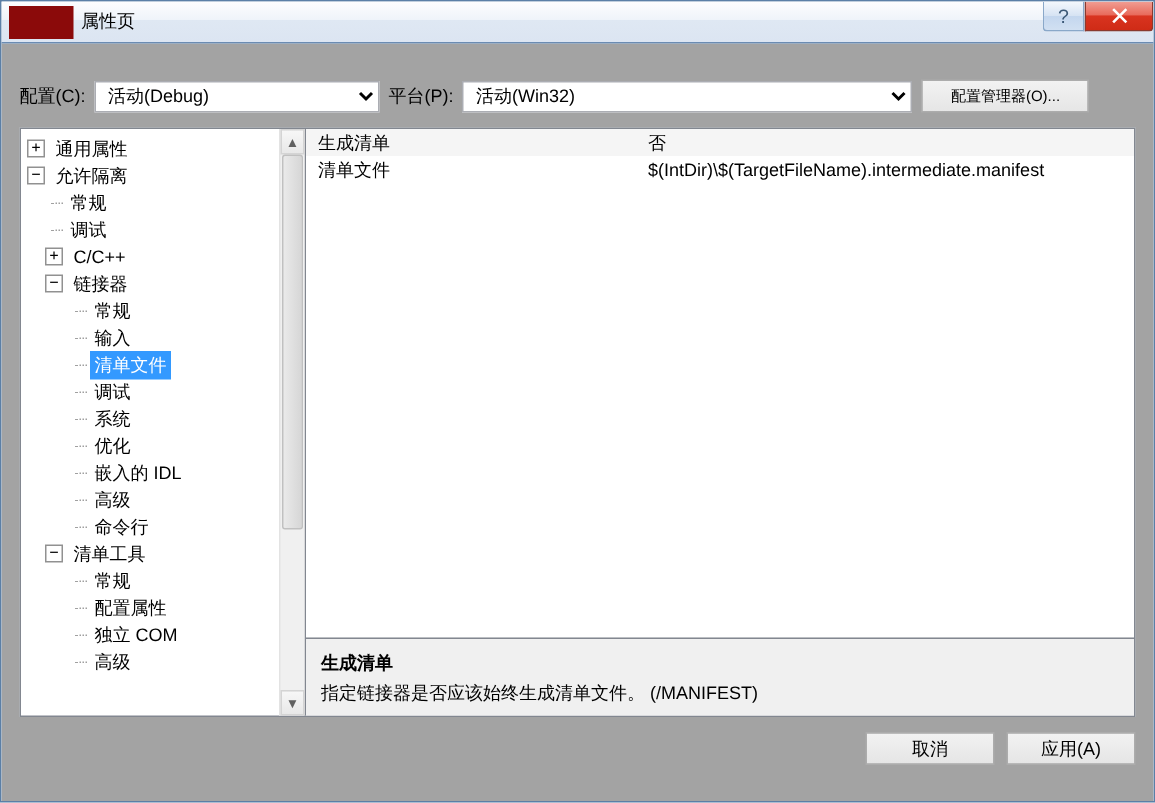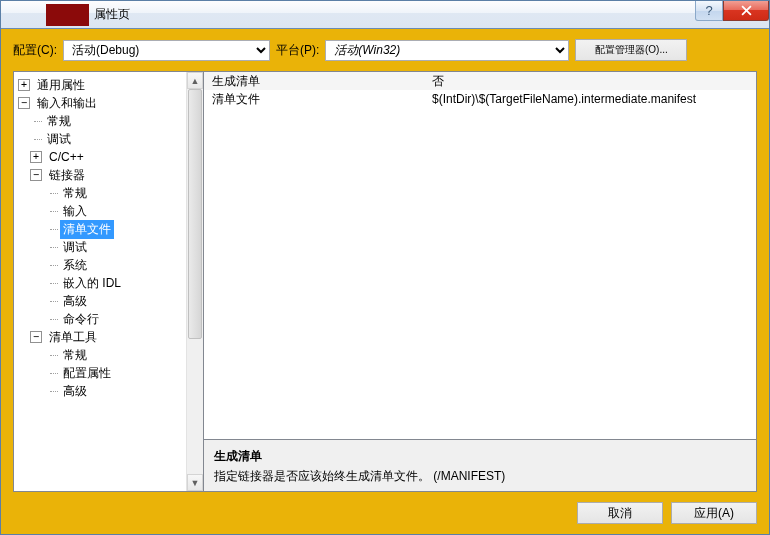--- a/index.html
+++ b/index.html
@@ -19,21 +19,20 @@
     }
     
     
     .titlebar {
       height: 28px;
       background: linear-gradient(to bottom, #fdfdfe 0%, #eff4fa 45%, #dfe8f3 46%, #dce5f2 100%);
       border-bottom: 1px solid #6a8bb2;
       display: flex;
       align-items: center;
       position: relative;
-      padding-left: 40px;
     }
     
     .title-icon {
       width: 43px;
       height: 22px;
       background: #8b0a0a;
       margin-left: 5px;
     }
     
     .title-text {
@@ -78,25 +77,25 @@
       cursor: pointer;
     }
     
     .close-btn svg {
       width: 11px;
       height: 11px;
     }
     
     
     .dialog-body {
-      padding: 10px 12px;
+      padding: 24px 12px;
       height: calc(535px - 28px - 2px);
       display: flex;
       flex-direction: column;
-      background: #eab308;
+      background: #a3a3a3;
     }
     
     
     .config-row {
       display: flex;
       align-items: center;
       gap: 6px;
       margin-bottom: 10px;
     }
     
@@ -107,26 +106,25 @@
     .combo {
       height: 21px;
       border: 1px solid #abadb3;
       background: #fff;
       padding: 0 4px;
       font-family: inherit;
       font-size: 12px;
     }
     
     .combo.config {
-      width: 207px;
+      width: 190px;
     }
     
     .combo.platform {
-      width: 244px;
-      font-style: italic;
+      width: 300px;
     }
     
     .btn-cfgmgr {
       width: 112px;
       height: 22px;
       border: 1px solid #acacac;
       background: linear-gradient(to bottom, #f2f2f2, #e6e6e6);
       font-family: inherit;
       font-size: 10px;
       cursor: pointer;
@@ -355,21 +353,21 @@
     <div class="tree-panel">
       <div class="tree">
 
         <div class="tree-row">
           <span class="tree-expander">+</span>
           <span class="tree-label">通用属性</span>
         </div>
 
         <div class="tree-row">
           <span class="tree-expander">−</span>
-          <span class="tree-label">输入和输出</span>
+          <span class="tree-label">允许隔离</span>
         </div>
 
         <div class="tree-row">
           <span class="tree-spacer"></span>
             <span class="dotted-h"></span>
           <span class="tree-label">常规</span>
         </div>
 
         <div class="tree-row">
           <span class="tree-spacer"></span>
@@ -416,20 +414,26 @@
         <div class="tree-row">
           <span class="tree-spacer"></span>
             <span class="tree-spacer"></span>
             <span class="dotted-h"></span>
           <span class="tree-label">系统</span>
         </div>
         <div class="tree-row">
           <span class="tree-spacer"></span>
             <span class="tree-spacer"></span>
             <span class="dotted-h"></span>
+          <span class="tree-label">优化</span>
+        </div>
+        <div class="tree-row">
+          <span class="tree-spacer"></span>
+            <span class="tree-spacer"></span>
+            <span class="dotted-h"></span>
           <span class="tree-label">嵌入的 IDL</span>
         </div>
         <div class="tree-row">
           <span class="tree-spacer"></span>
             <span class="tree-spacer"></span>
             <span class="dotted-h"></span>
           <span class="tree-label">高级</span>
         </div>
         <div class="tree-row">
           <span class="tree-spacer"></span>
@@ -447,20 +451,26 @@
           <span class="tree-spacer"></span>
             <span class="tree-spacer"></span>
             <span class="dotted-h"></span>
           <span class="tree-label">常规</span>
         </div>
         <div class="tree-row">
           <span class="tree-spacer"></span>
             <span class="tree-spacer"></span>
             <span class="dotted-h"></span>
           <span class="tree-label">配置属性</span>
+        </div>
+        <div class="tree-row">
+          <span class="tree-spacer"></span>
+            <span class="tree-spacer"></span>
+            <span class="dotted-h"></span>
+          <span class="tree-label">独立 COM</span>
         </div>
         <div class="tree-row">
           <span class="tree-spacer"></span>
             <span class="tree-spacer"></span>
             <span class="dotted-h"></span>
           <span class="tree-label">高级</span>
         </div>
 
       </div>
       <div class="tree-scrollbar">

